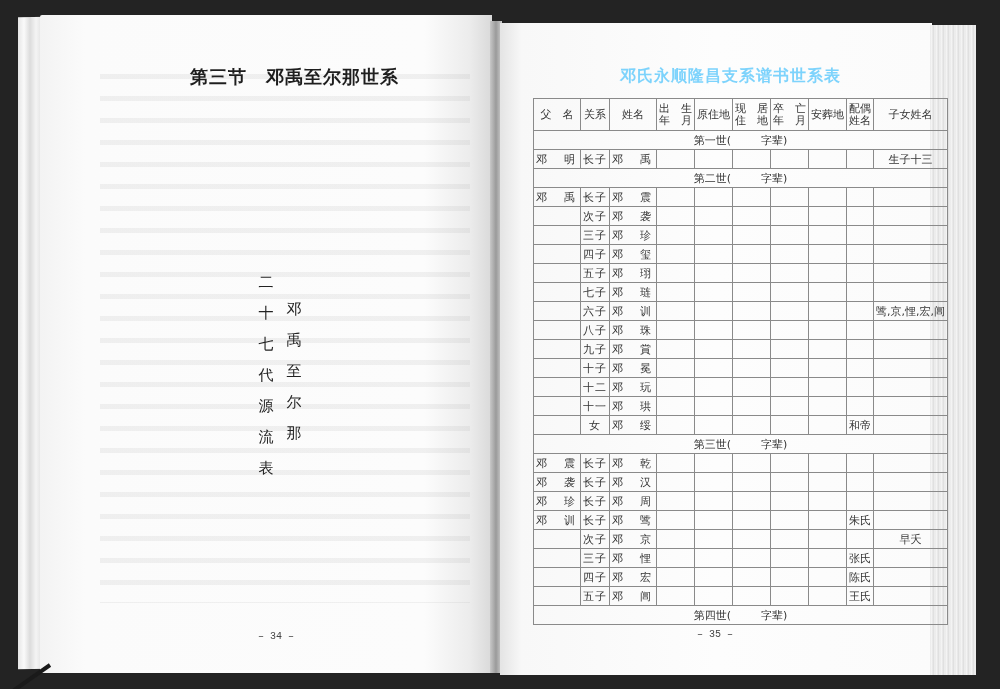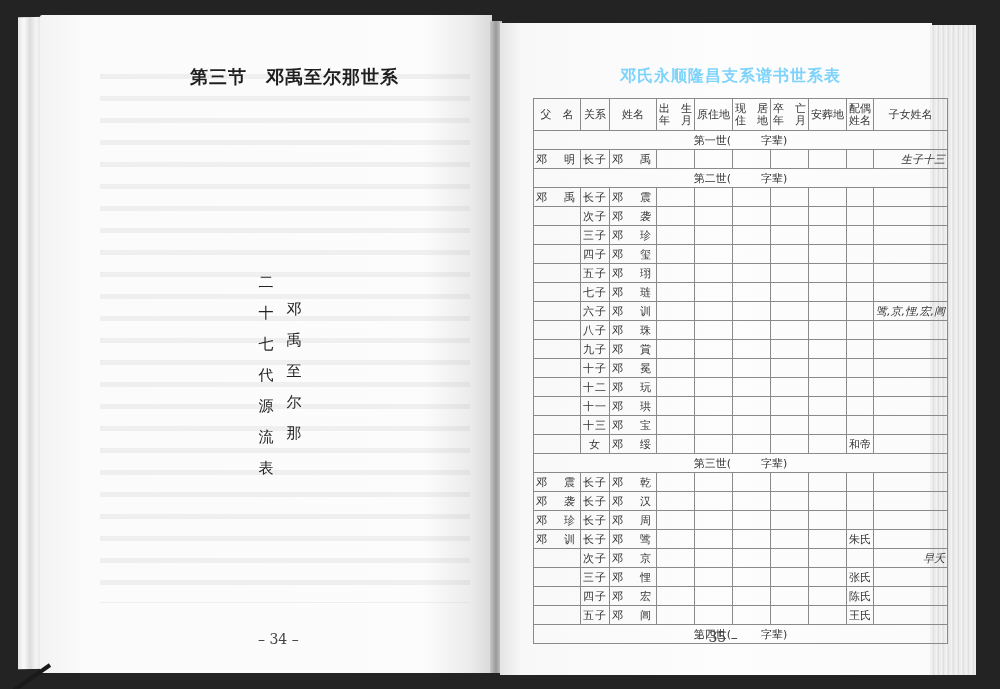--- a/index.html
+++ b/index.html
@@ -51,21 +51,21 @@
     letter-spacing:1px; color:#1e1e1e; white-space:nowrap;
   }
   .vtitle-col {
     position:absolute; width:22px; font-size:15px; color:#222;
     display:flex; flex-direction:column; align-items:center;
   }
   .vtitle-col span { display:block; height:31px; line-height:31px; }
   .vcol-1 { left:255px; top:264px; }
   .vcol-2 { left:283px; top:291px; }
 
-  .page-num { position:absolute; font-size:14px; color:#444; white-space:nowrap; }
+  .page-num { position:absolute; font-size:10px; color:#444; white-space:nowrap;font-family:Liberation Mono, monospace; }
   .pn-left { left:258px; top:628px; }
   .pn-right { left:697px; top:626px; }
 
   .table-title {
     position:absolute; left:620px; top:63px; font-size:16px; font-weight:bold;
     color:#7dd3fc; letter-spacing:1px; white-space:nowrap;
   }
 
   table.genealogy {
     position:absolute; left:533px; top:95px;
@@ -79,21 +79,21 @@
   }
   table.genealogy th {
     height:31px; font-weight:normal; text-align:center; line-height:12px;
   }
   table.genealogy td { height:18px; }
   td.gen-row { text-align:center; padding-left:2px; }
   td.gen-row .zb { margin-left:30px; }
   td.c-father, td.c-rel, td.c-name { text-align:center; letter-spacing:3px; }
   td.c-rel { letter-spacing:1px; }
   td.c-spouse { text-align:center;margin-top:8px; }
-  td.c-children { text-align:right; padding-left:4px;font-style:italic; }
+  td.c-children { text-align:center; padding-left:4px; }
 </style>
 </head>
 <body>
 
 <div class="book">
   <div class="left-edges"></div>
   <div class="left-page"></div>
   <div class="gutter"></div>
   <div class="right-page"></div>
   <div class="right-edges"></div>
@@ -309,32 +309,20 @@
           <td></td>
           <td></td>
           <td></td>
           <td></td>
           <td></td>
           <td class="c-spouse"></td>
           <td class="c-children"></td>
         </tr>
         <tr>
           <td class="c-father"></td>
-          <td class="c-rel">十三</td>
-          <td class="c-name">邓　宝</td>
-          <td></td>
-          <td></td>
-          <td></td>
-          <td></td>
-          <td></td>
-          <td class="c-spouse"></td>
-          <td class="c-children"></td>
-        </tr>
-        <tr>
-          <td class="c-father"></td>
           <td class="c-rel">女</td>
           <td class="c-name">邓　绥</td>
           <td></td>
           <td></td>
           <td></td>
           <td></td>
           <td></td>
           <td class="c-spouse">和帝</td>
           <td class="c-children"></td>
         </tr>

